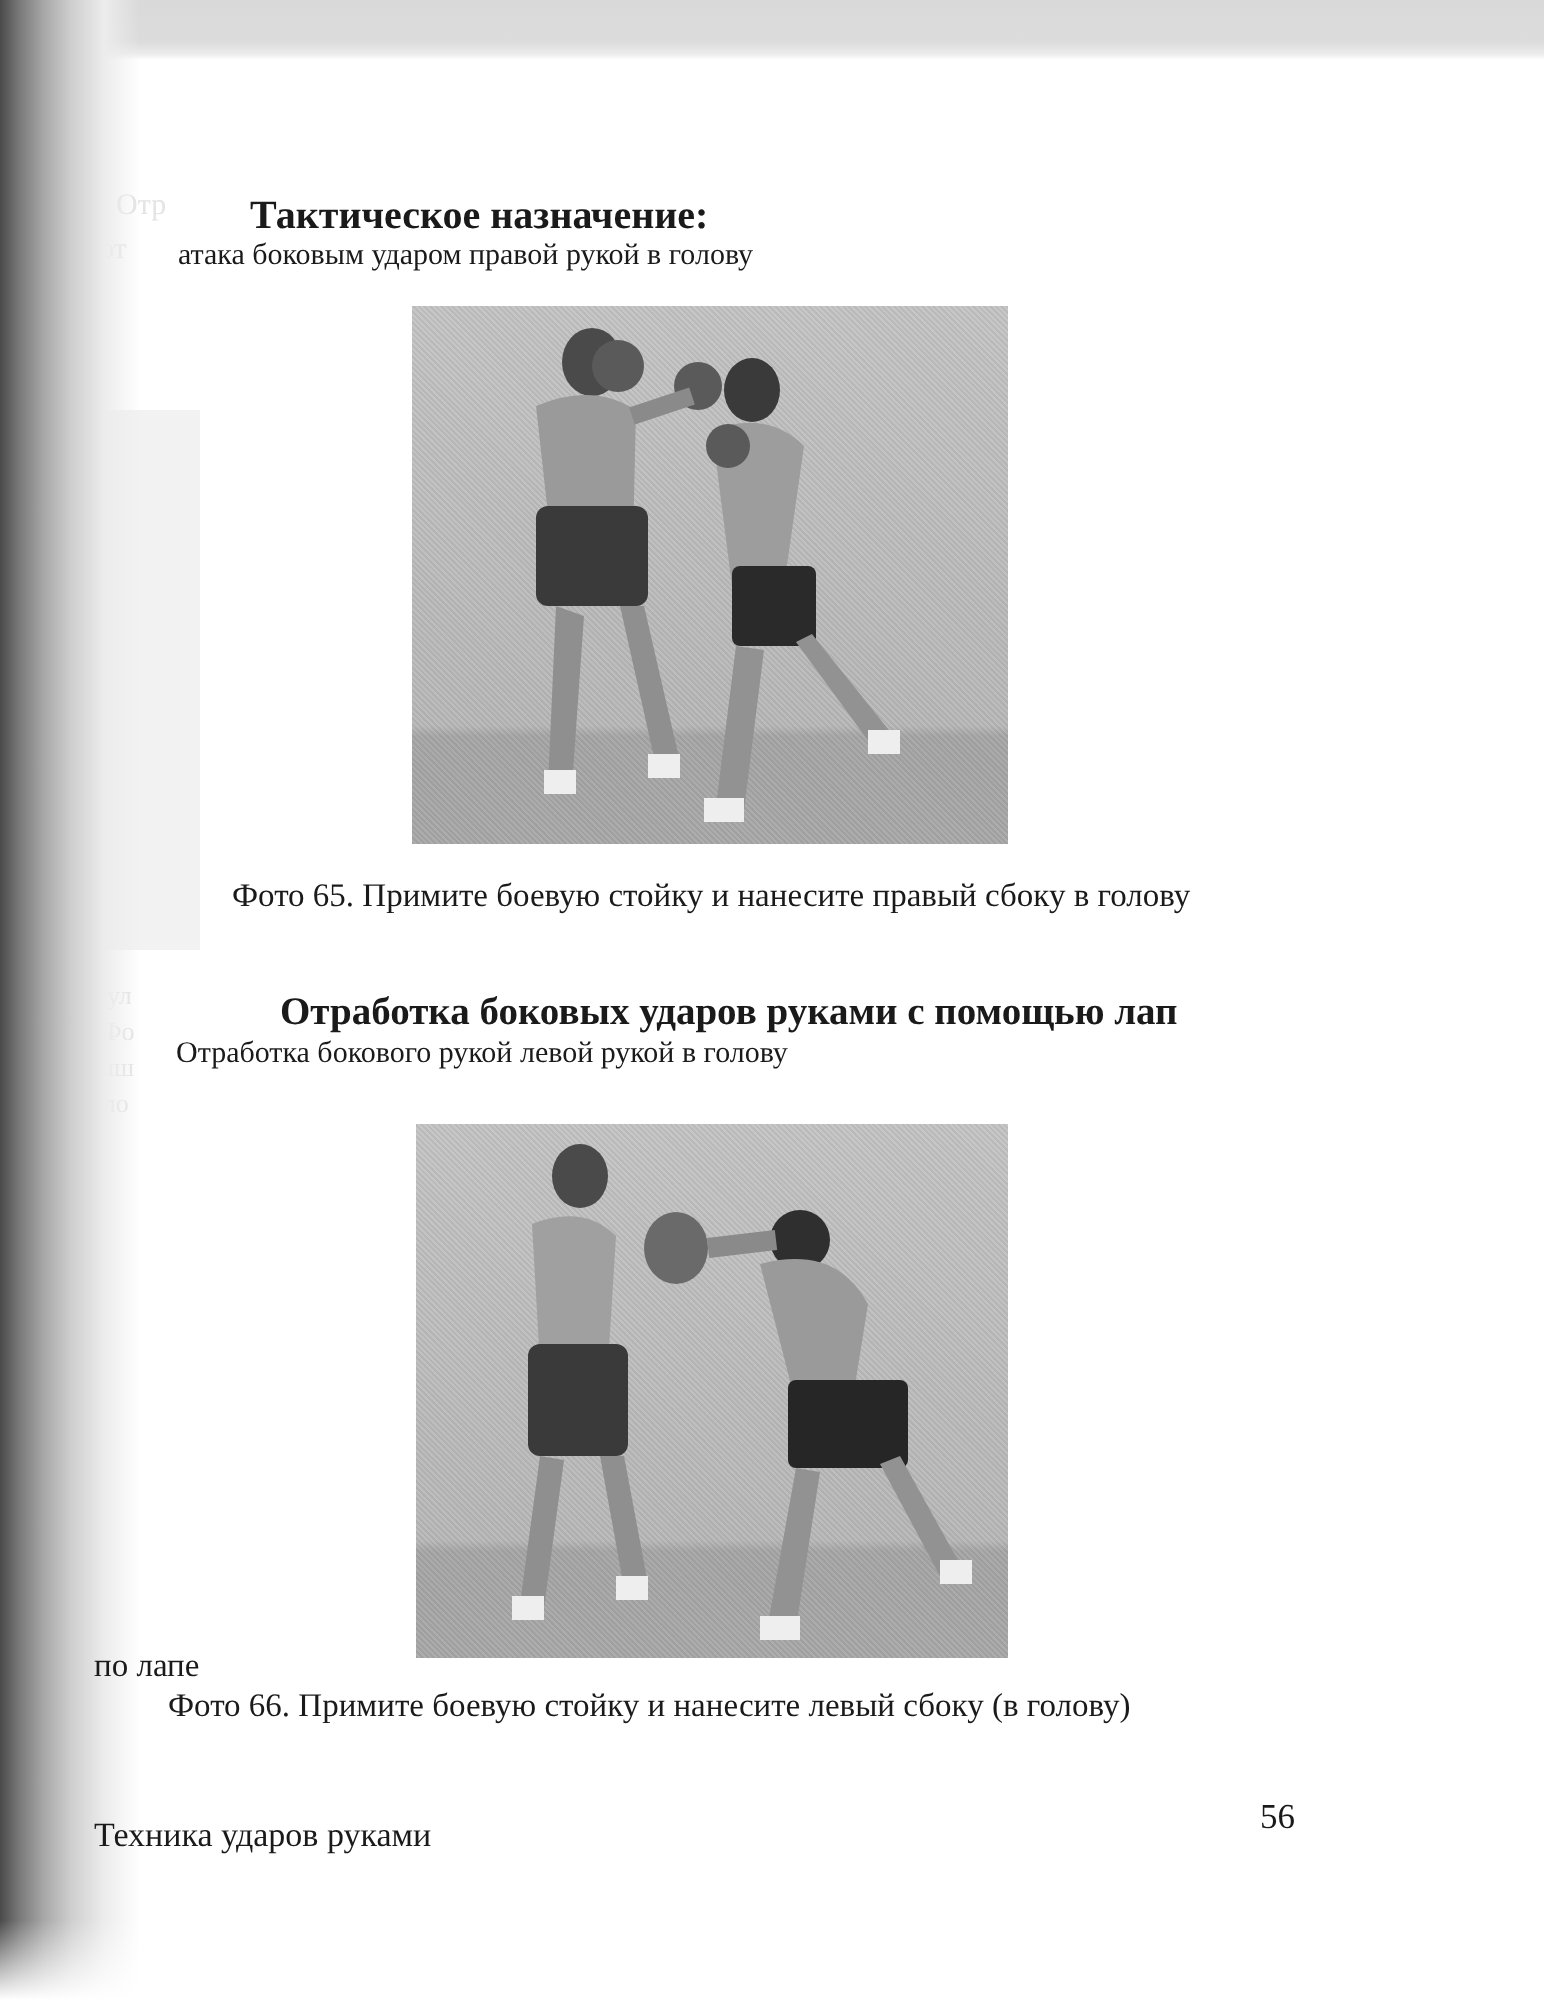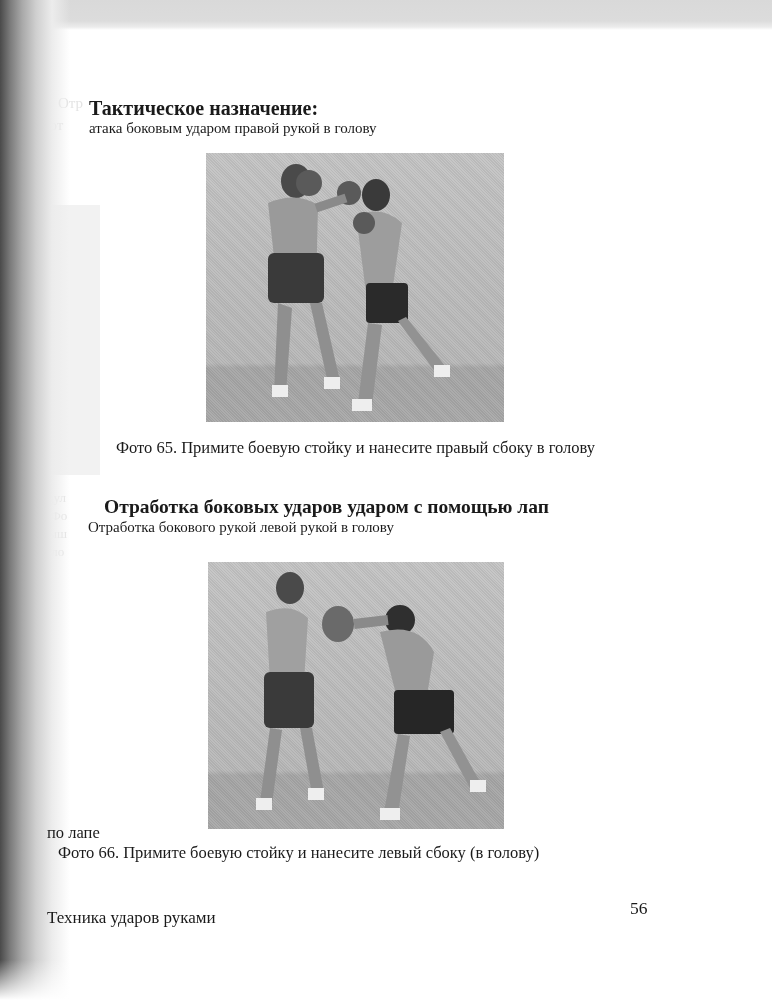--- a/index.html
+++ b/index.html
@@ -21,21 +21,21 @@
       position: absolute; left: 0; top: 960px; width: 70px; height: 40px;
       background: linear-gradient(180deg, rgba(255,255,255,0) 0%, #ffffff 100%);
     }
     .ghost {
       position: absolute; color: #e4e4e4; font-size: 15px; white-space: nowrap;
     }
     .ghost-block {
       position: absolute; background: #f2f2f2;
     }
     .text { position: absolute; white-space: nowrap; }
-    .heading { font-size: 20px; font-weight: bold; }
+    .heading { font-size: 20px; font-weight: bold; margin-left: 36px; }
     .body-line { font-size: 15px; }
     .caption { font-size: 16.5px; }
     .photo {
       position: absolute; background-color: #bdbdbd;
       background-image:
         repeating-linear-gradient(45deg, rgba(0,0,0,0.05) 0 1px, rgba(255,255,255,0.05) 1px 2px),
         linear-gradient(180deg, #c4c4c4 0%, #b8b8b8 78%, #a6a6a6 80%, #a9a9a9 100%);
       overflow: hidden;
     }
     .photo svg { position: absolute; left: 0; top: 0; width: 100%; height: 100%; }
@@ -79,21 +79,21 @@
     <path d="M162 170 L152 250 L166 252 L176 172 Z" fill="#929292"></path>
     <path d="M192 168 L230 220 L240 214 L200 164 Z" fill="#929292"></path>
     <circle cx="158" cy="70" r="11" fill="#5a5a5a"></circle>
     <rect x="146" y="246" width="20" height="12" fill="#eee"></rect>
     <rect x="228" y="212" width="16" height="12" fill="#eee"></rect>
   </svg>
 </div>
 
 <div class="text caption" style="left:68px;top:438px;margin-left:48px;">Фото 65. Примите боевую стойку и нанесите правый сбоку в голову</div>
 
-<div class="text heading" style="left:104px;top:496px;font-size:19.5px;">Отработка боковых ударов ударом с помощью лап</div>
+<div class="text heading" style="left:104px;top:496px;font-size:19.5px;">Отработка боковых ударов руками с помощью лап</div>
 <div class="text body-line" style="left:88px;top:519px;">Отработка бокового рукой левой рукой в голову</div>
 
 <div class="photo" style="left:208px;top:562px;width:296px;height:267px;" title="Боец наносит левый боковой удар по лапе, которую держит партнёр">
   <svg viewBox="0 0 296 267">
 
     <ellipse cx="82" cy="26" rx="14" ry="16" fill="#4a4a4a"></ellipse>
     <path d="M58 50 Q84 40 100 56 L96 120 L62 120 Z" fill="#a0a0a0"></path>
     <rect x="56" y="110" width="50" height="56" rx="6" fill="#3a3a3a"></rect>
     <path d="M62 166 L52 240 L64 242 L74 168 Z" fill="#8f8f8f"></path>
     <path d="M92 166 L104 232 L116 230 L104 166 Z" fill="#8f8f8f"></path>
@@ -105,17 +105,17 @@
     <path d="M172 70 Q210 60 226 90 L218 140 L190 140 Z" fill="#9a9a9a"></path>
     <path d="M146 62 L180 58" stroke="#8a8a8a" stroke-width="10"></path>
     <rect x="186" y="128" width="60" height="44" rx="4" fill="#262626"></rect>
     <path d="M190 172 L176 250 L190 252 L202 174 Z" fill="#929292"></path>
     <path d="M232 170 L262 226 L272 220 L242 166 Z" fill="#929292"></path>
     <rect x="172" y="246" width="20" height="12" fill="#eee"></rect>
     <rect x="262" y="218" width="16" height="12" fill="#eee"></rect>
   </svg>
 </div>
 
-<div class="text caption" style="left:58px;top:843px;">Фото 66. Примите боевую стойку и нанесите левый сбоку (в голову)</div>
+<div class="text caption" style="left:84px;top:843px;">Фото 66. Примите боевую стойку и нанесите левый сбоку (в голову)</div>
 <div class="text caption" style="left:47px;top:823px;text-align:center;">по лапе</div>
 
 <div class="text caption" style="left:47px;top:908px;font-size:17px;text-align:center;">Техника ударов руками</div>
 <div class="text caption" style="left:630px;top:898px;font-size:17.5px;">56</div>
 
 </body></html>

